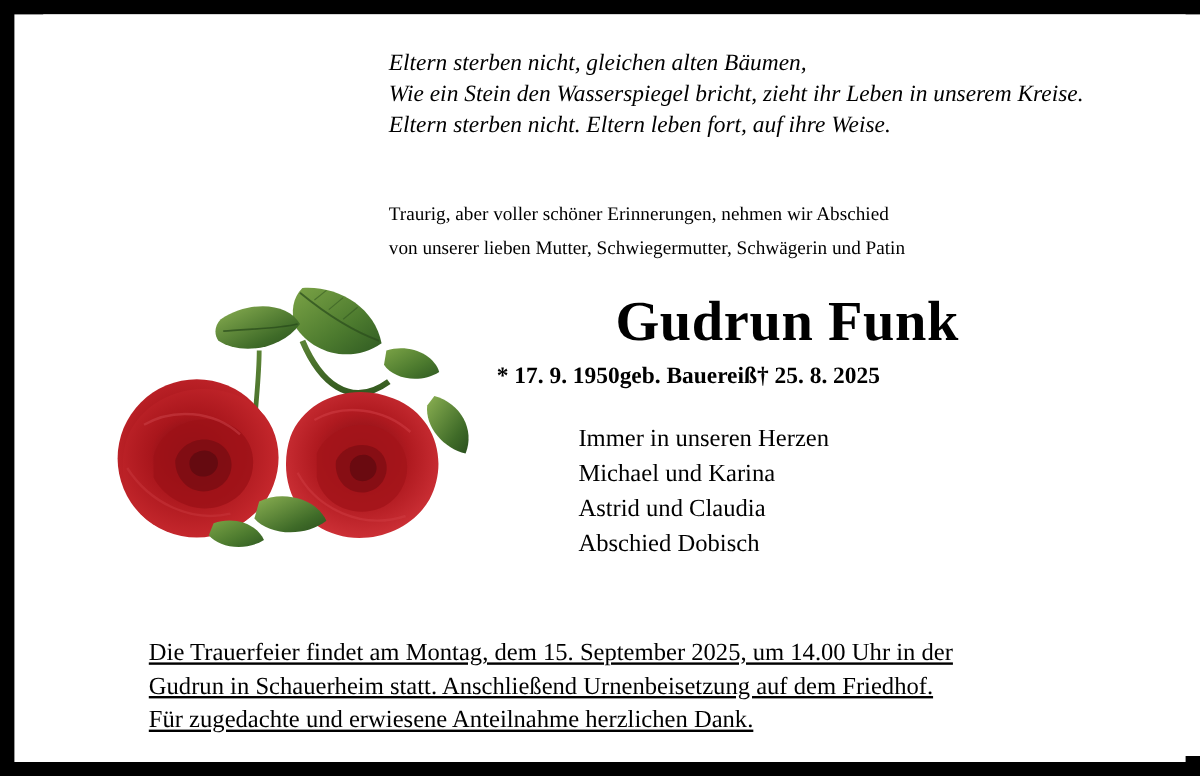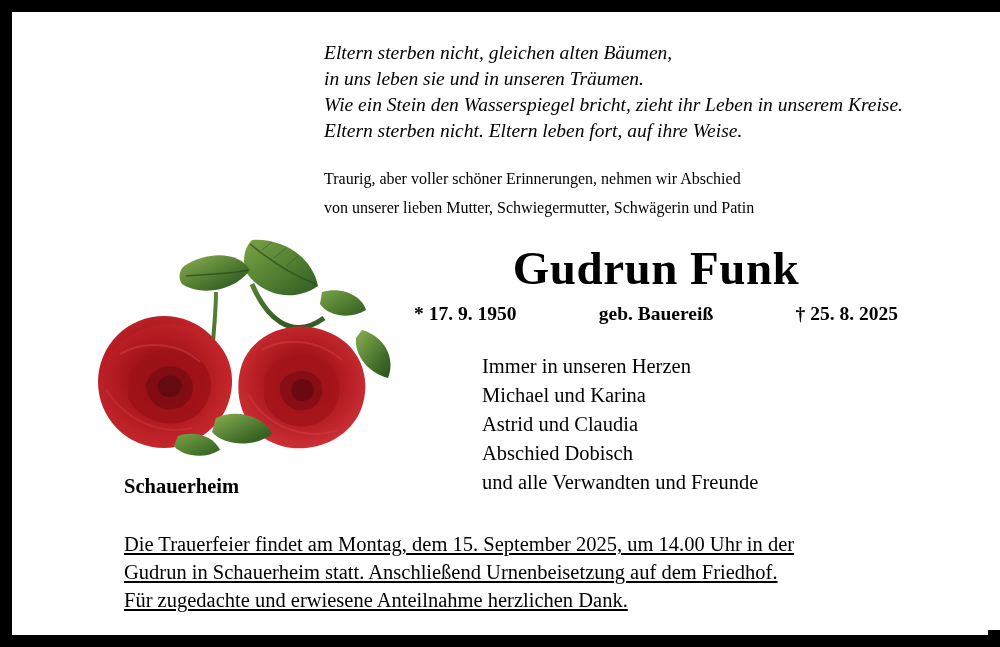--- a/index.html
+++ b/index.html
@@ -66,26 +66,24 @@
     line-height: 56px;
   }
 
   
   .dates {
     position: absolute;
     left: 370px;
     top: 291px;
     width: 500px;
     display: flex;
-    justify-content: space-between;
     font-weight: bold;
     font-size: 19.5px;
     padding: 0 8px;
     box-sizing: border-box;
-    gap: 44px;
   }
   .dates span { white-space: nowrap; }
 
   
   .family {
     position: absolute;
     left: 446px;
     top: 340px;
     font-size: 20.5px;
     line-height: 29px;
@@ -125,21 +123,20 @@
   .roses svg { display: block; }
 </style>
 </head>
 <body>
 
 <div class="obituary">
   <div class="inner">
 
     <div class="poem">
       <div>Eltern sterben nicht, gleichen alten Bäumen,</div>
-      <div>in uns leben sie und in unseren Träumen.</div>
       <div>Wie ein Stein den Wasserspiegel bricht, zieht ihr Leben in unserem Kreise.</div>
       <div>Eltern sterben nicht. Eltern leben fort, auf ihre Weise.</div>
     </div>
 
     <div class="intro">
       <div>Traurig, aber voller schöner Erinnerungen, nehmen wir Abschied</div>
       <div>von unserer lieben Mutter, Schwiegermutter, Schwägerin und Patin</div>
     </div>
 
     <div class="name">Gudrun Funk</div>
@@ -148,24 +145,22 @@
       <span>* 17. 9. 1950</span>
       <span>geb. Bauereiß</span>
       <span>† 25. 8. 2025</span>
     </div>
 
     <div class="family">
       <div>Immer in unseren Herzen</div>
       <div class="bold">Michael und Karina</div>
       <div class="bold">Astrid und Claudia</div>
       <div class="bold">Abschied Dobisch</div>
-      <div>und alle Verwandten und Freunde</div>
-    </div>
-
-    <div class="place">Schauerheim</div>
+    </div>
+
 
     <div class="footer">
       <div>Die Trauerfeier findet am Montag, dem 15. September 2025, um 14.00 Uhr in der</div>
       <div>Gudrun in Schauerheim statt. Anschließend Urnenbeisetzung auf dem Friedhof.</div>
       <div>Für zugedachte und erwiesene Anteilnahme herzlichen Dank.</div>
     </div>
 
     <div class="roses">
       <svg width="340" height="250" viewBox="0 0 340 250" xmlns="http://www.w3.org/2000/svg">
         <defs>

